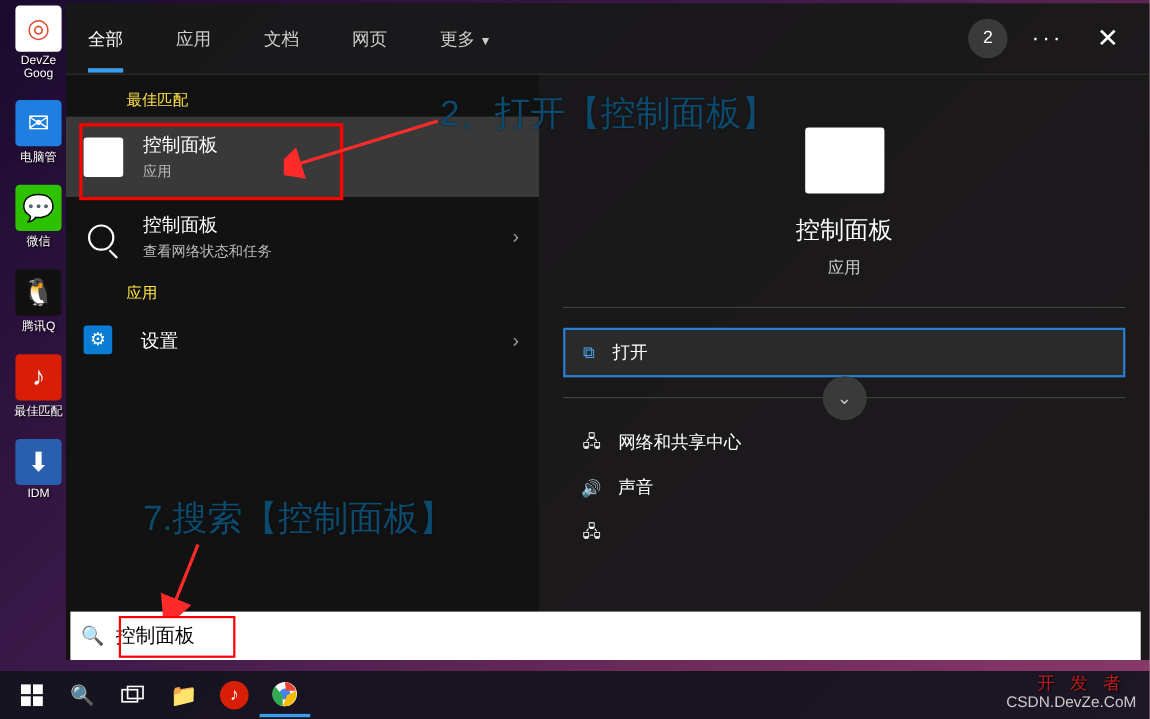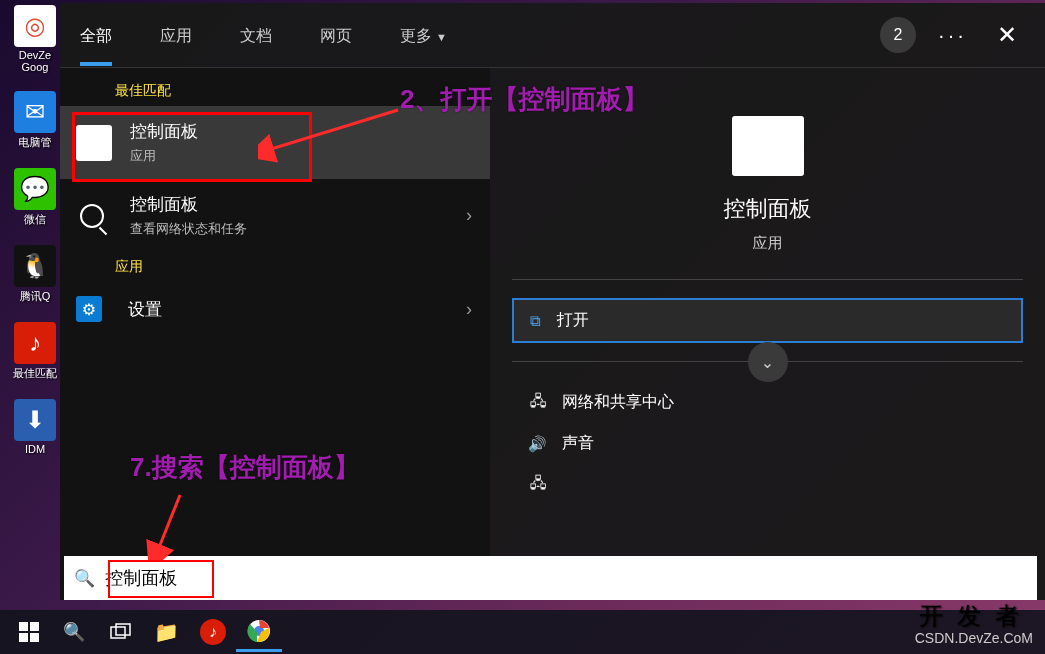--- a/index.html
+++ b/index.html
@@ -63,24 +63,24 @@
       background:#fff; display:flex; align-items:center; padding:0 10px; z-index:5;
     }
     .search-bar .sb-icon { color:#444; font-size:17px; margin-right:10px; }
     .search-bar input { border:none; outline:none; font-size:18px; flex:1; color:#000; background:transparent; }
     .search-input-highlight { position:absolute; border:2px solid #ff0000; pointer-events:none; z-index:6; }
     
     .taskbar { position:absolute; left:0; right:0; bottom:0; height:44px; background: rgba(20,20,30,0.92); display:flex; align-items:center; padding:0 6px; }
     .tb-item { width:46px; height:40px; display:flex; align-items:center; justify-content:center; cursor:pointer; }
     .tb-item.active { border-bottom:3px solid #3a9eef; }
     
-    .annotation { position:absolute; color:#a21caf; font-size:26px; font-weight:700; pointer-events:none; z-index:20; text-shadow: 0 0 2px rgba(0,0,0,0.5); }
+    .annotation { position:absolute; color:#0c4a6e; font-size:32px; font-weight:400; pointer-events:none; z-index:20; text-shadow: 0 0 2px rgba(0,0,0,0.5); }
     .arrow-svg { position:absolute; pointer-events:none; z-index:19; }
     .watermark { position:absolute; right:12px; bottom:8px; text-align:right; z-index:30; }
-    .watermark .wm1 { font-size:24px; color:#000000; letter-spacing:14px; text-shadow:1px 1px 2px #000; }
+    .watermark .wm1 { font-size:16px; color:#b91c1c; letter-spacing:14px; text-shadow:1px 1px 2px #000; }
     .watermark .wm2 { font-size:14px; color:#ccc; margin-top:-2px; }
     
     .cp-icon { background:#fff; display:grid; grid-template-columns:1fr 1fr; grid-template-rows:1fr 1fr; gap:2px; padding:4px; }
     .cp-icon span:nth-child(1){background:#3a9eef;} .cp-icon span:nth-child(2){background:#6aba2e;}
     .cp-icon span:nth-child(3){background:#f0b020;} .cp-icon span:nth-child(4){background:#e04a30;}
   </style>
 </head>
 <body>
 
 <div class="desktop-icons">

